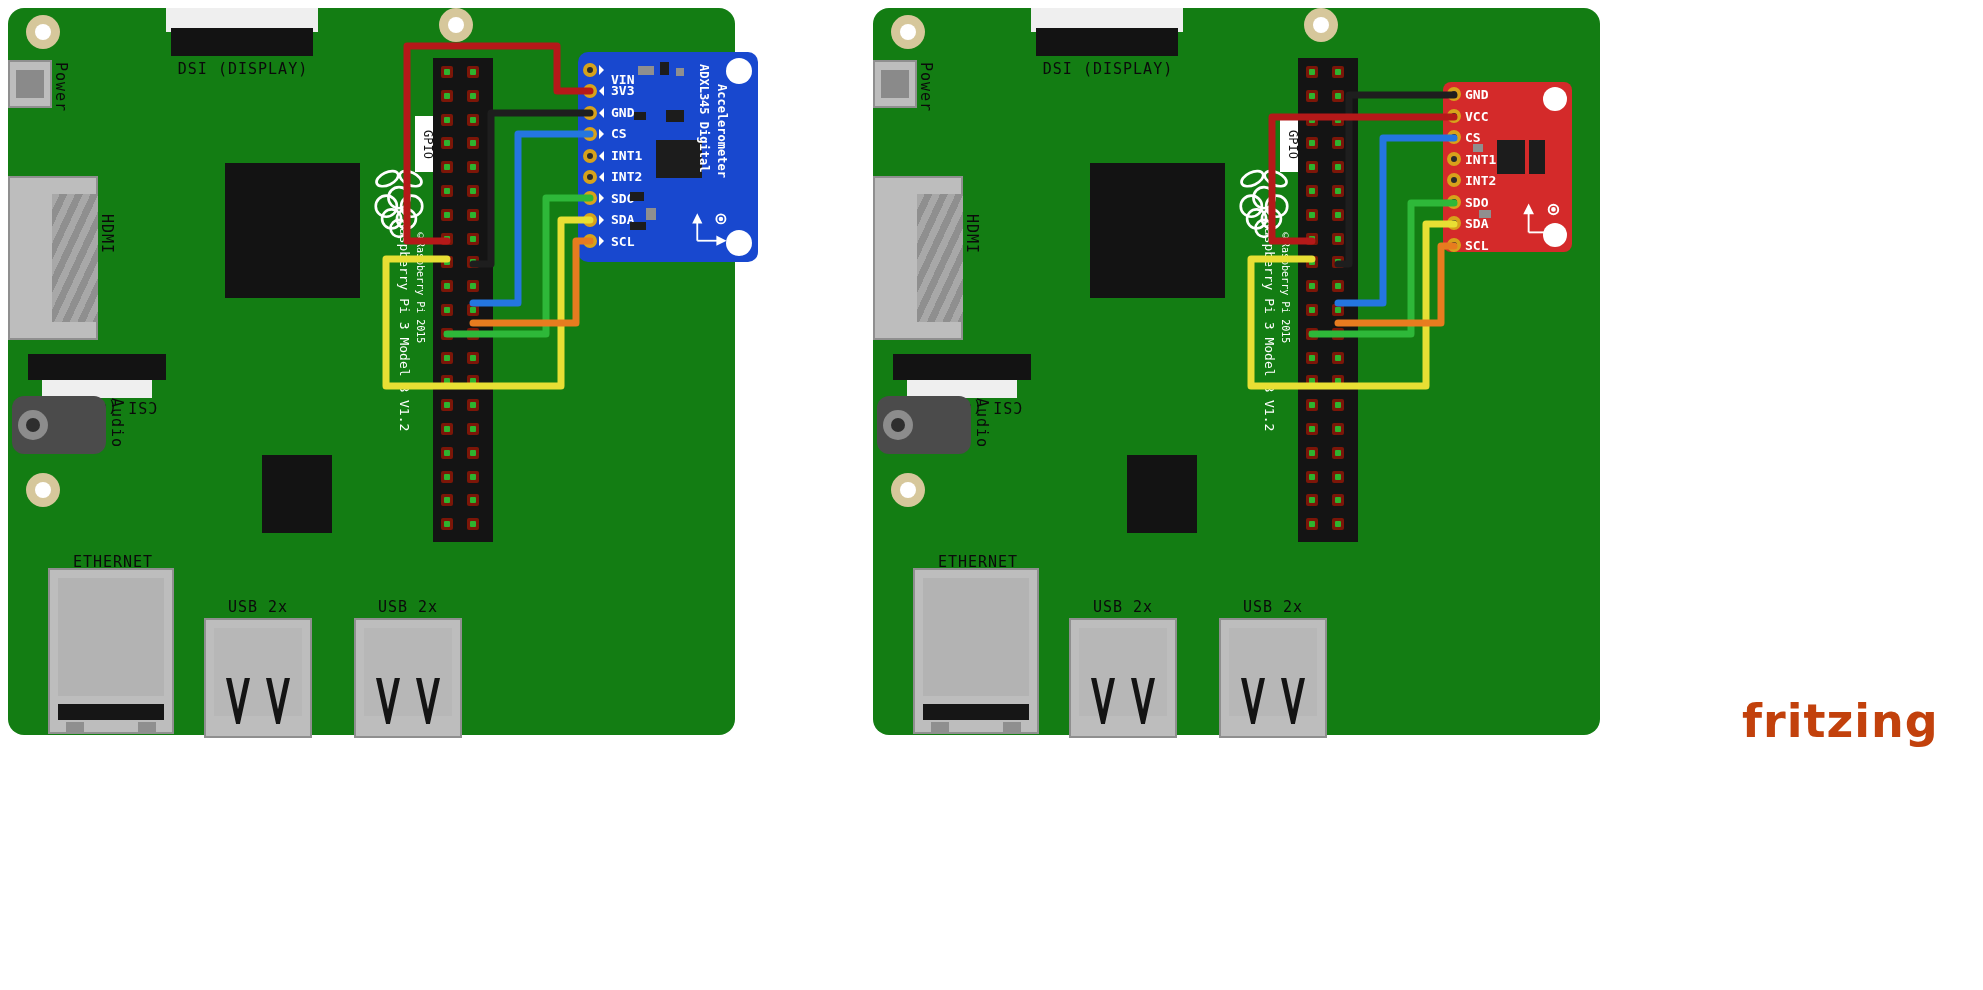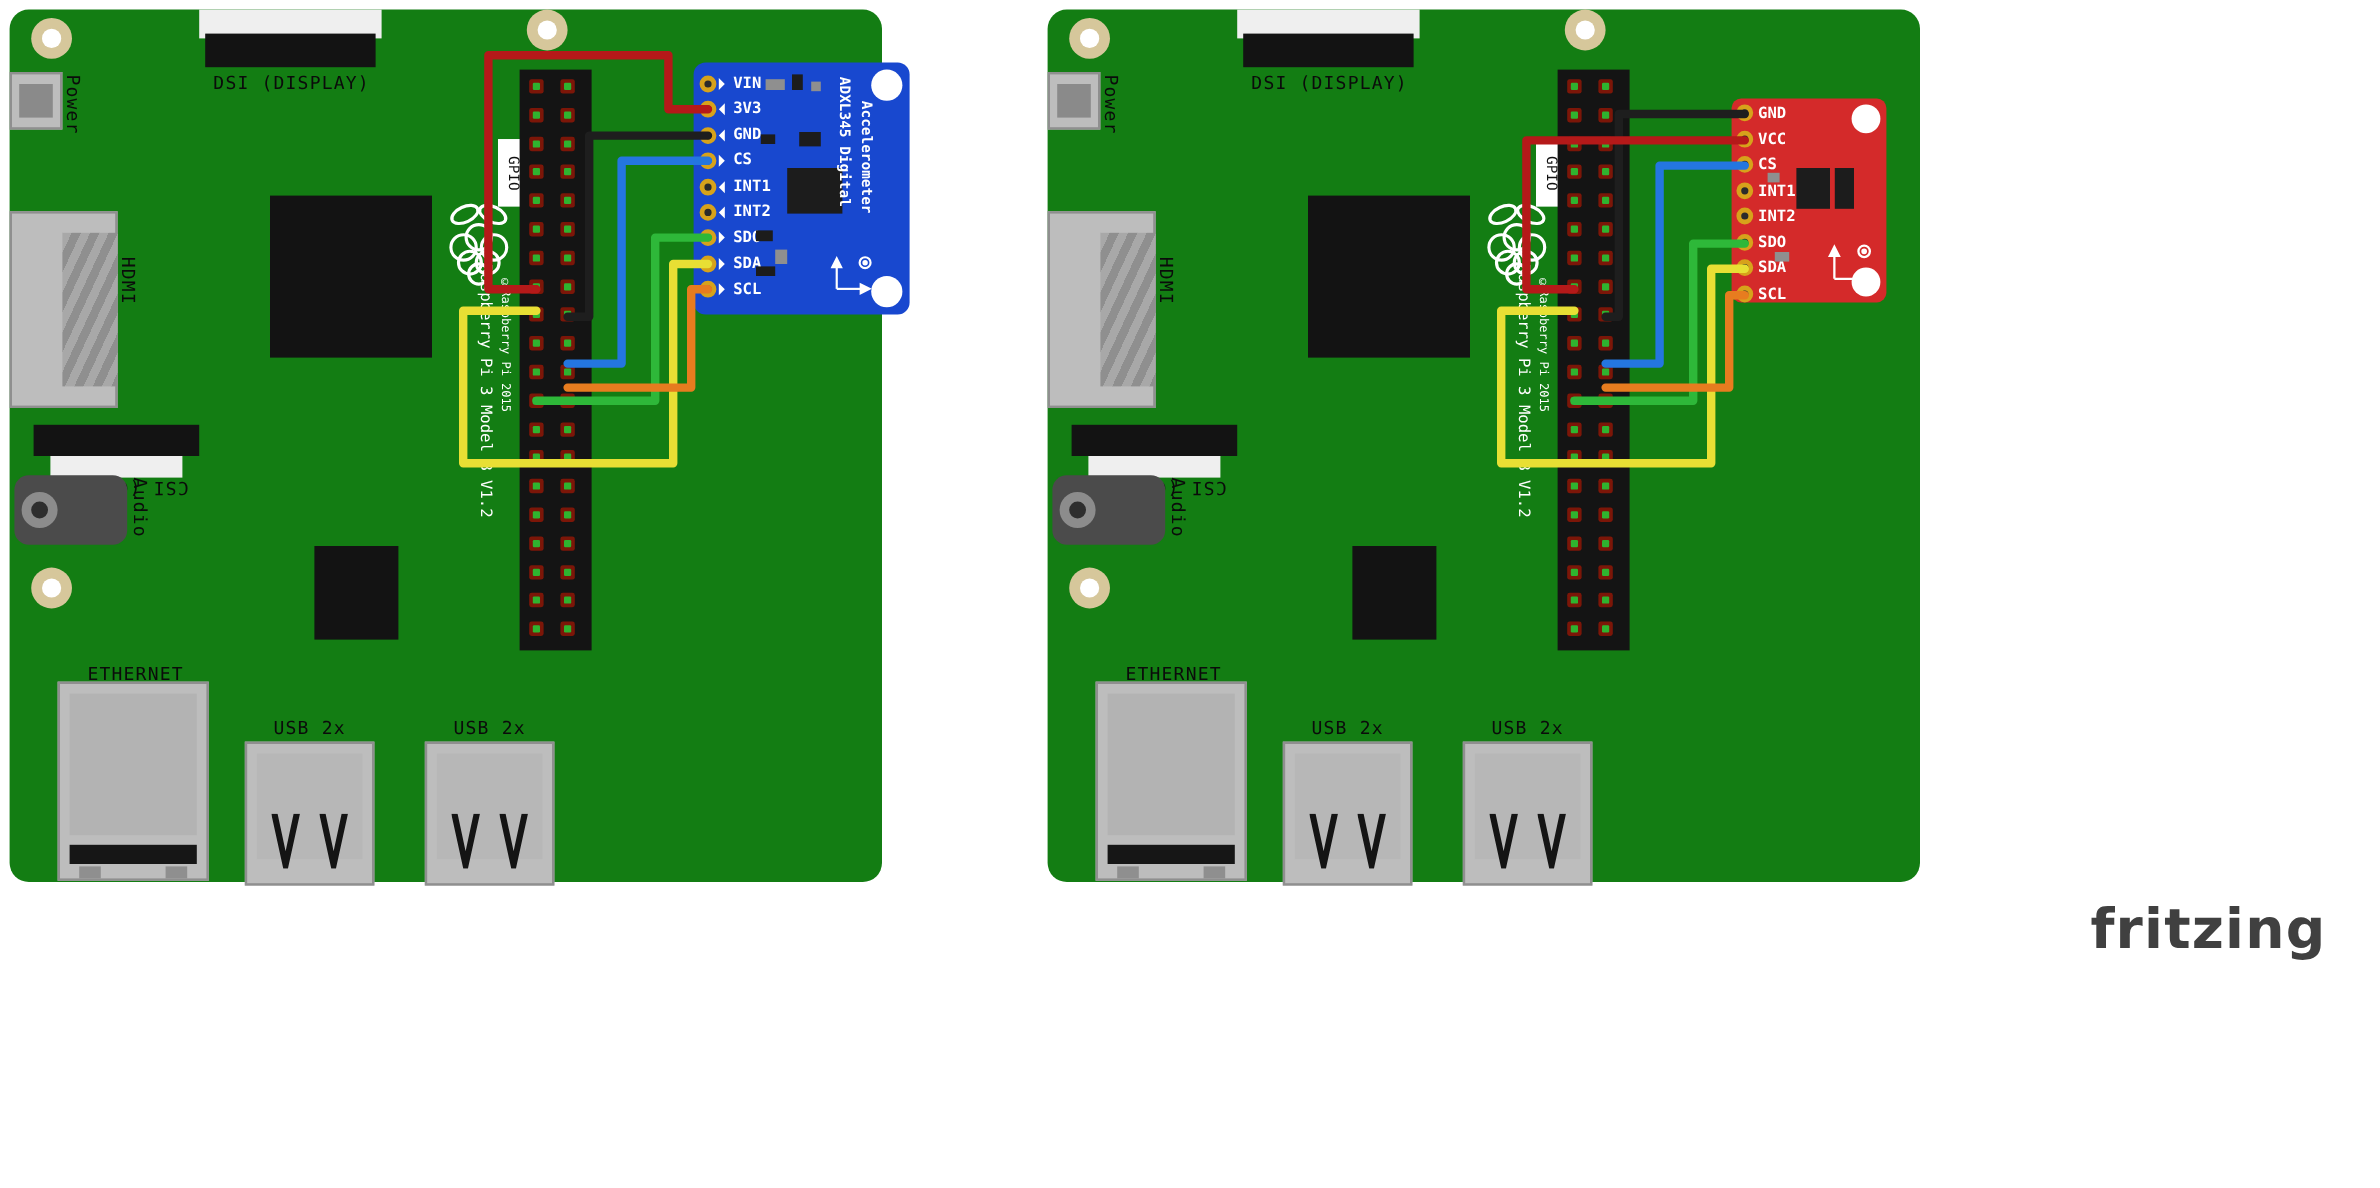--- a/index.html
+++ b/index.html
@@ -35,22 +35,22 @@
   .tri-r{position:absolute;width:0;height:0;border:5px solid transparent;border-left-color:#fff;border-right-width:0;}
   .tri-l{position:absolute;width:0;height:0;border:5px solid transparent;border-right-color:#fff;border-left-width:0;}
   .btitle{position:absolute;color:#fff;font-size:12px;font-weight:bold;writing-mode:vertical-rl;text-orientation:mixed;}
   .bhole{position:absolute;border-radius:50%;background:#fff;}
   .smd{position:absolute;background:#1c1c1c;}
   .smd-gray{position:absolute;background:#8f8f8f;}
   .wires{position:absolute;left:0;top:0;pointer-events:none;}
   .wires path{fill:none;stroke-width:7;stroke-linecap:round;stroke-linejoin:round;}
   .vmark{position:absolute;background:#141414;clip-path:polygon(0% 0%,22% 0%,50% 68%,78% 0%,100% 0%,58% 100%,42% 100%);}
   .hdmi-fins{position:absolute;background:repeating-linear-gradient(115deg,#a8a8a8 0 7px,#8f8f8f 7px 14px);}
-  .watermark{position:absolute;left:1742px;top:747px;font-family:"DejaVu Sans",sans-serif;
-             font-weight:700;font-size:46px;color:#404040;letter-spacing:1px;}
+  .watermark{position:absolute;left:1742px;top:694px;font-family:"DejaVu Sans",sans-serif;
+             font-weight:700;font-size:46px;color:#c2410c;letter-spacing:1px;}
 </style>
 </head>
 <body>
 
 <div id="canvas">
 
   <div class="circuit" style="left:0">
 
     <div class="pi-board">
       <div class="hole" style="left:18px;top:7px"></div>
@@ -186,21 +186,21 @@
       <div class="tri-r" style="left:21px;top:13px"></div>
       <div class="tri-l" style="left:21px;top:34px"></div>
       <div class="tri-l" style="left:21px;top:56px"></div>
       <div class="tri-r" style="left:21px;top:77px"></div>
       <div class="tri-l" style="left:21px;top:99px"></div>
       <div class="tri-l" style="left:21px;top:120px"></div>
       <div class="tri-r" style="left:21px;top:141px"></div>
       <div class="tri-r" style="left:21px;top:163px"></div>
       <div class="tri-r" style="left:21px;top:184px"></div>
 
-      <div class="bpin-label" style="left:33px;top:10px">VIN</div>
+      <div class="bpin-label" style="left:33px;top:20px">VIN</div>
       <div class="bpin-label" style="left:33px;top:31px">3V3</div>
       <div class="bpin-label" style="left:33px;top:53px">GND</div>
       <div class="bpin-label" style="left:33px;top:74px">CS</div>
       <div class="bpin-label" style="left:33px;top:96px">INT1</div>
       <div class="bpin-label" style="left:33px;top:117px">INT2</div>
       <div class="bpin-label" style="left:33px;top:139px">SDO</div>
       <div class="bpin-label" style="left:33px;top:160px">SDA</div>
       <div class="bpin-label" style="left:33px;top:182px">SCL</div>
 
       <div class="smd-gray" style="left:60px;top:14px;width:16px;height:9px"></div>

